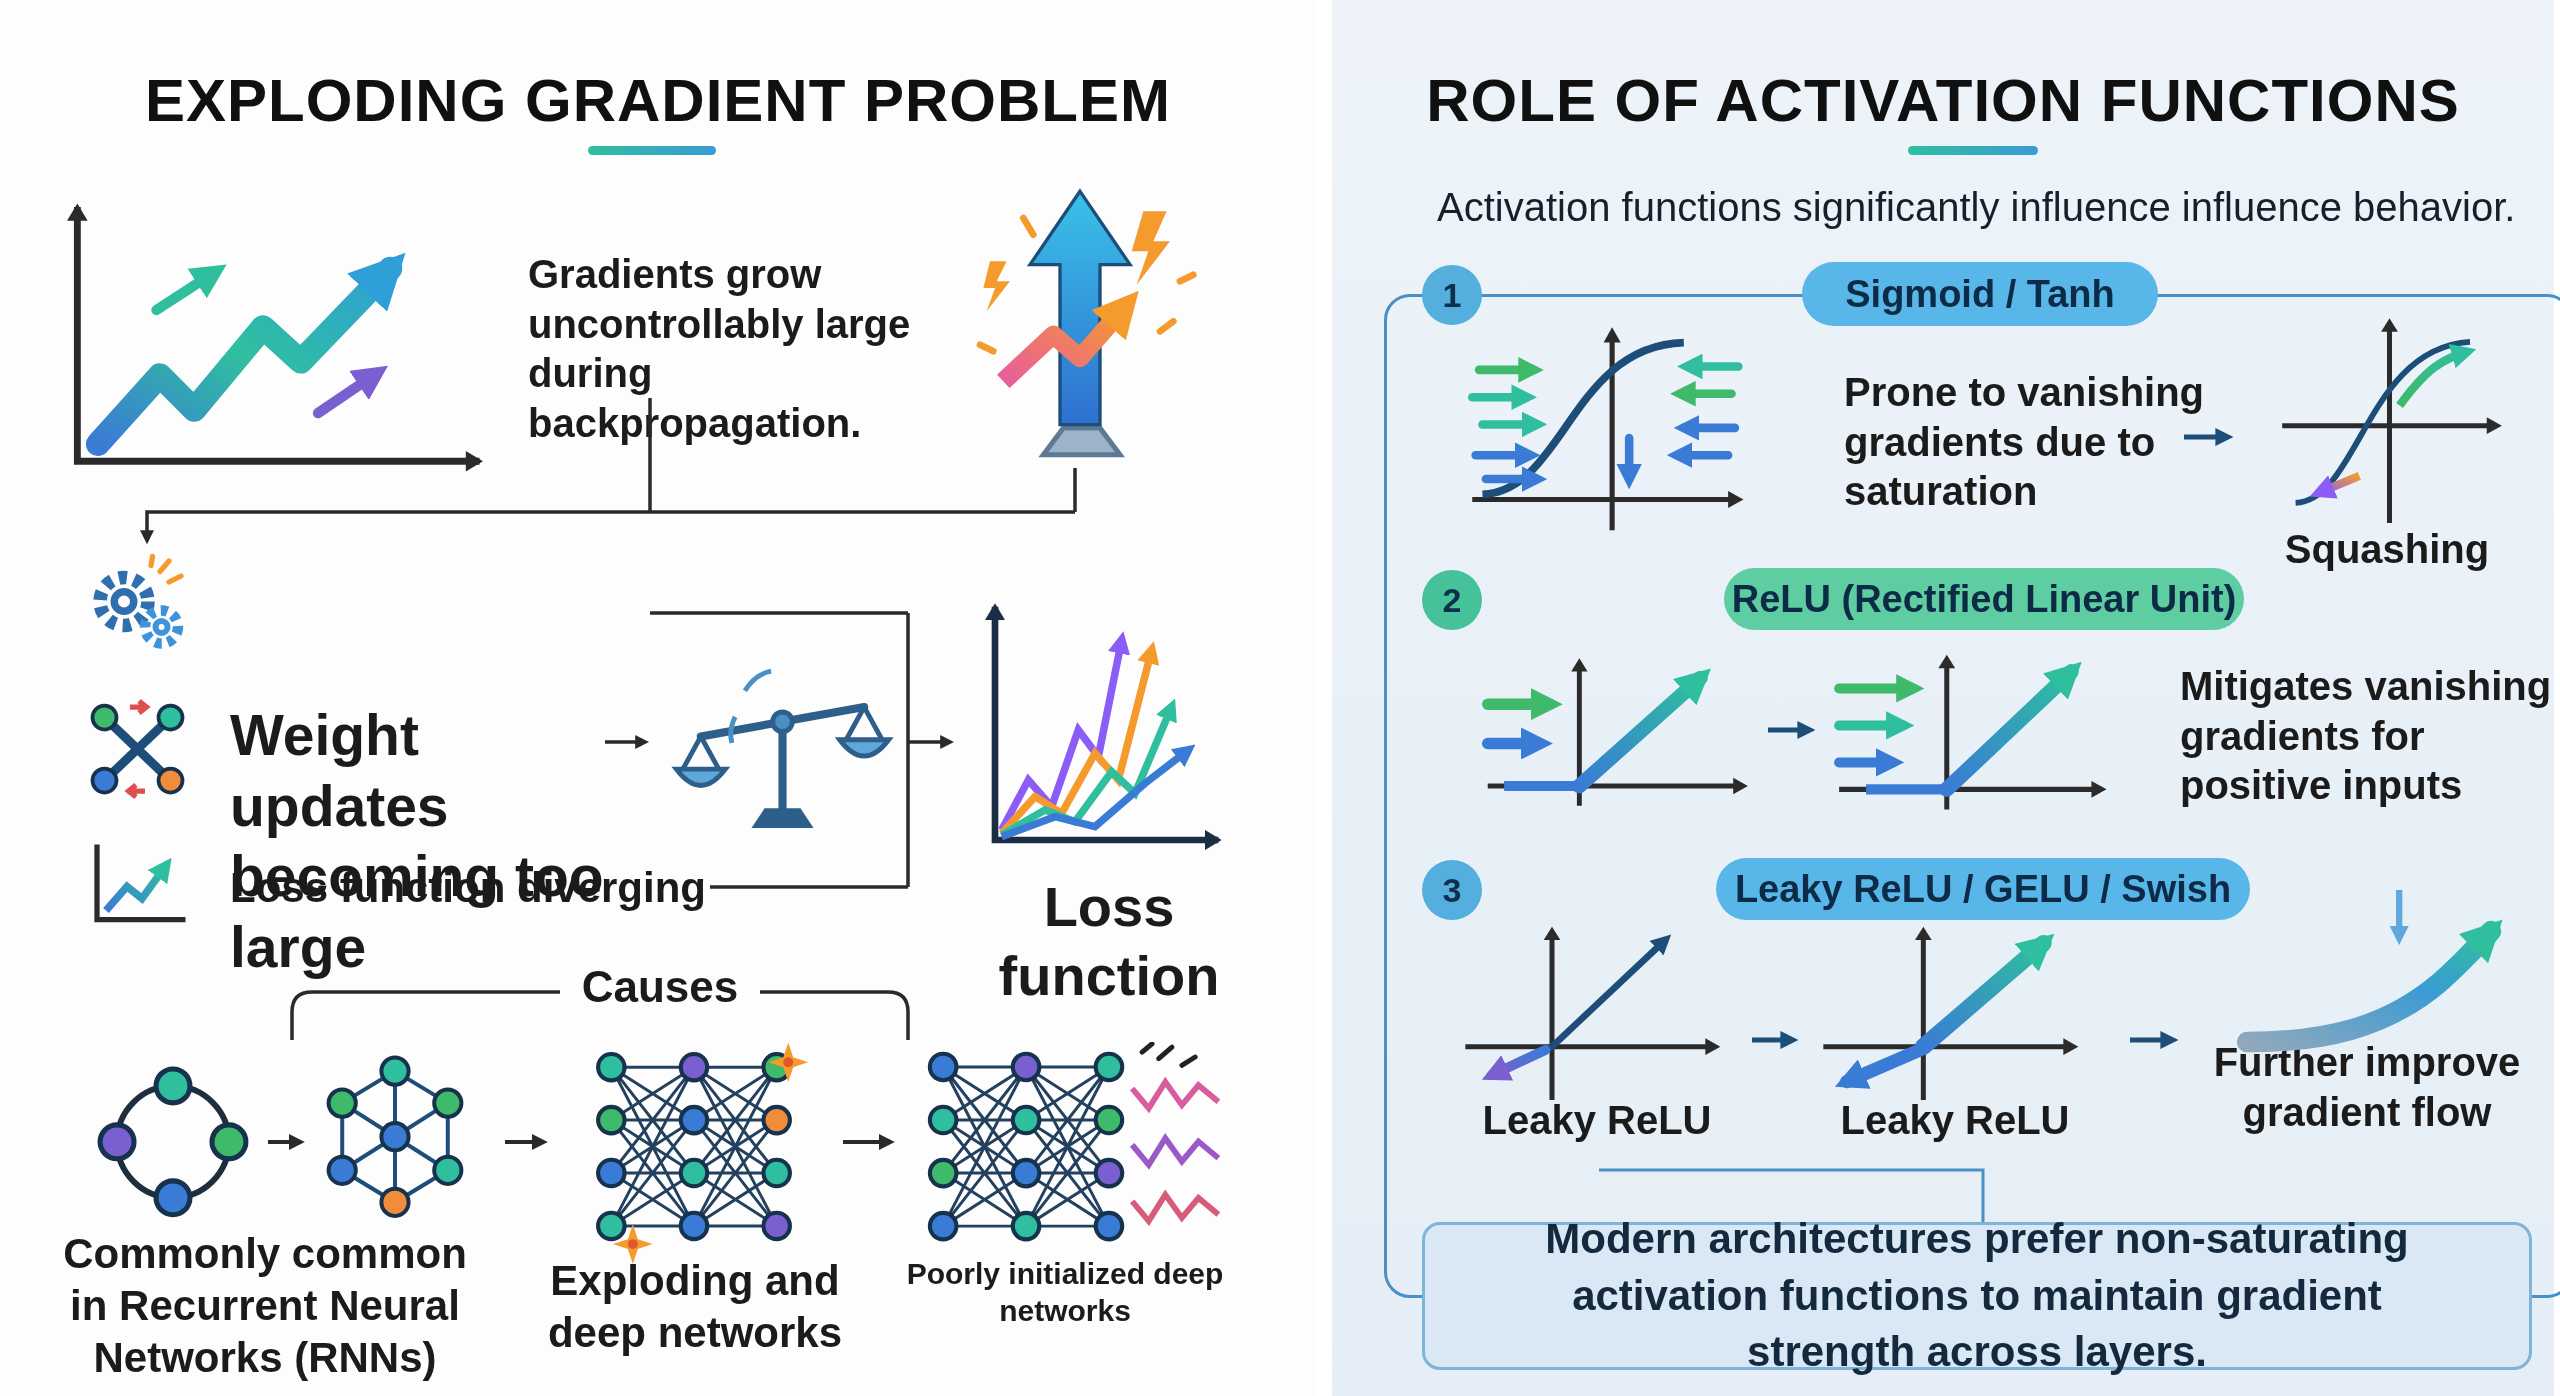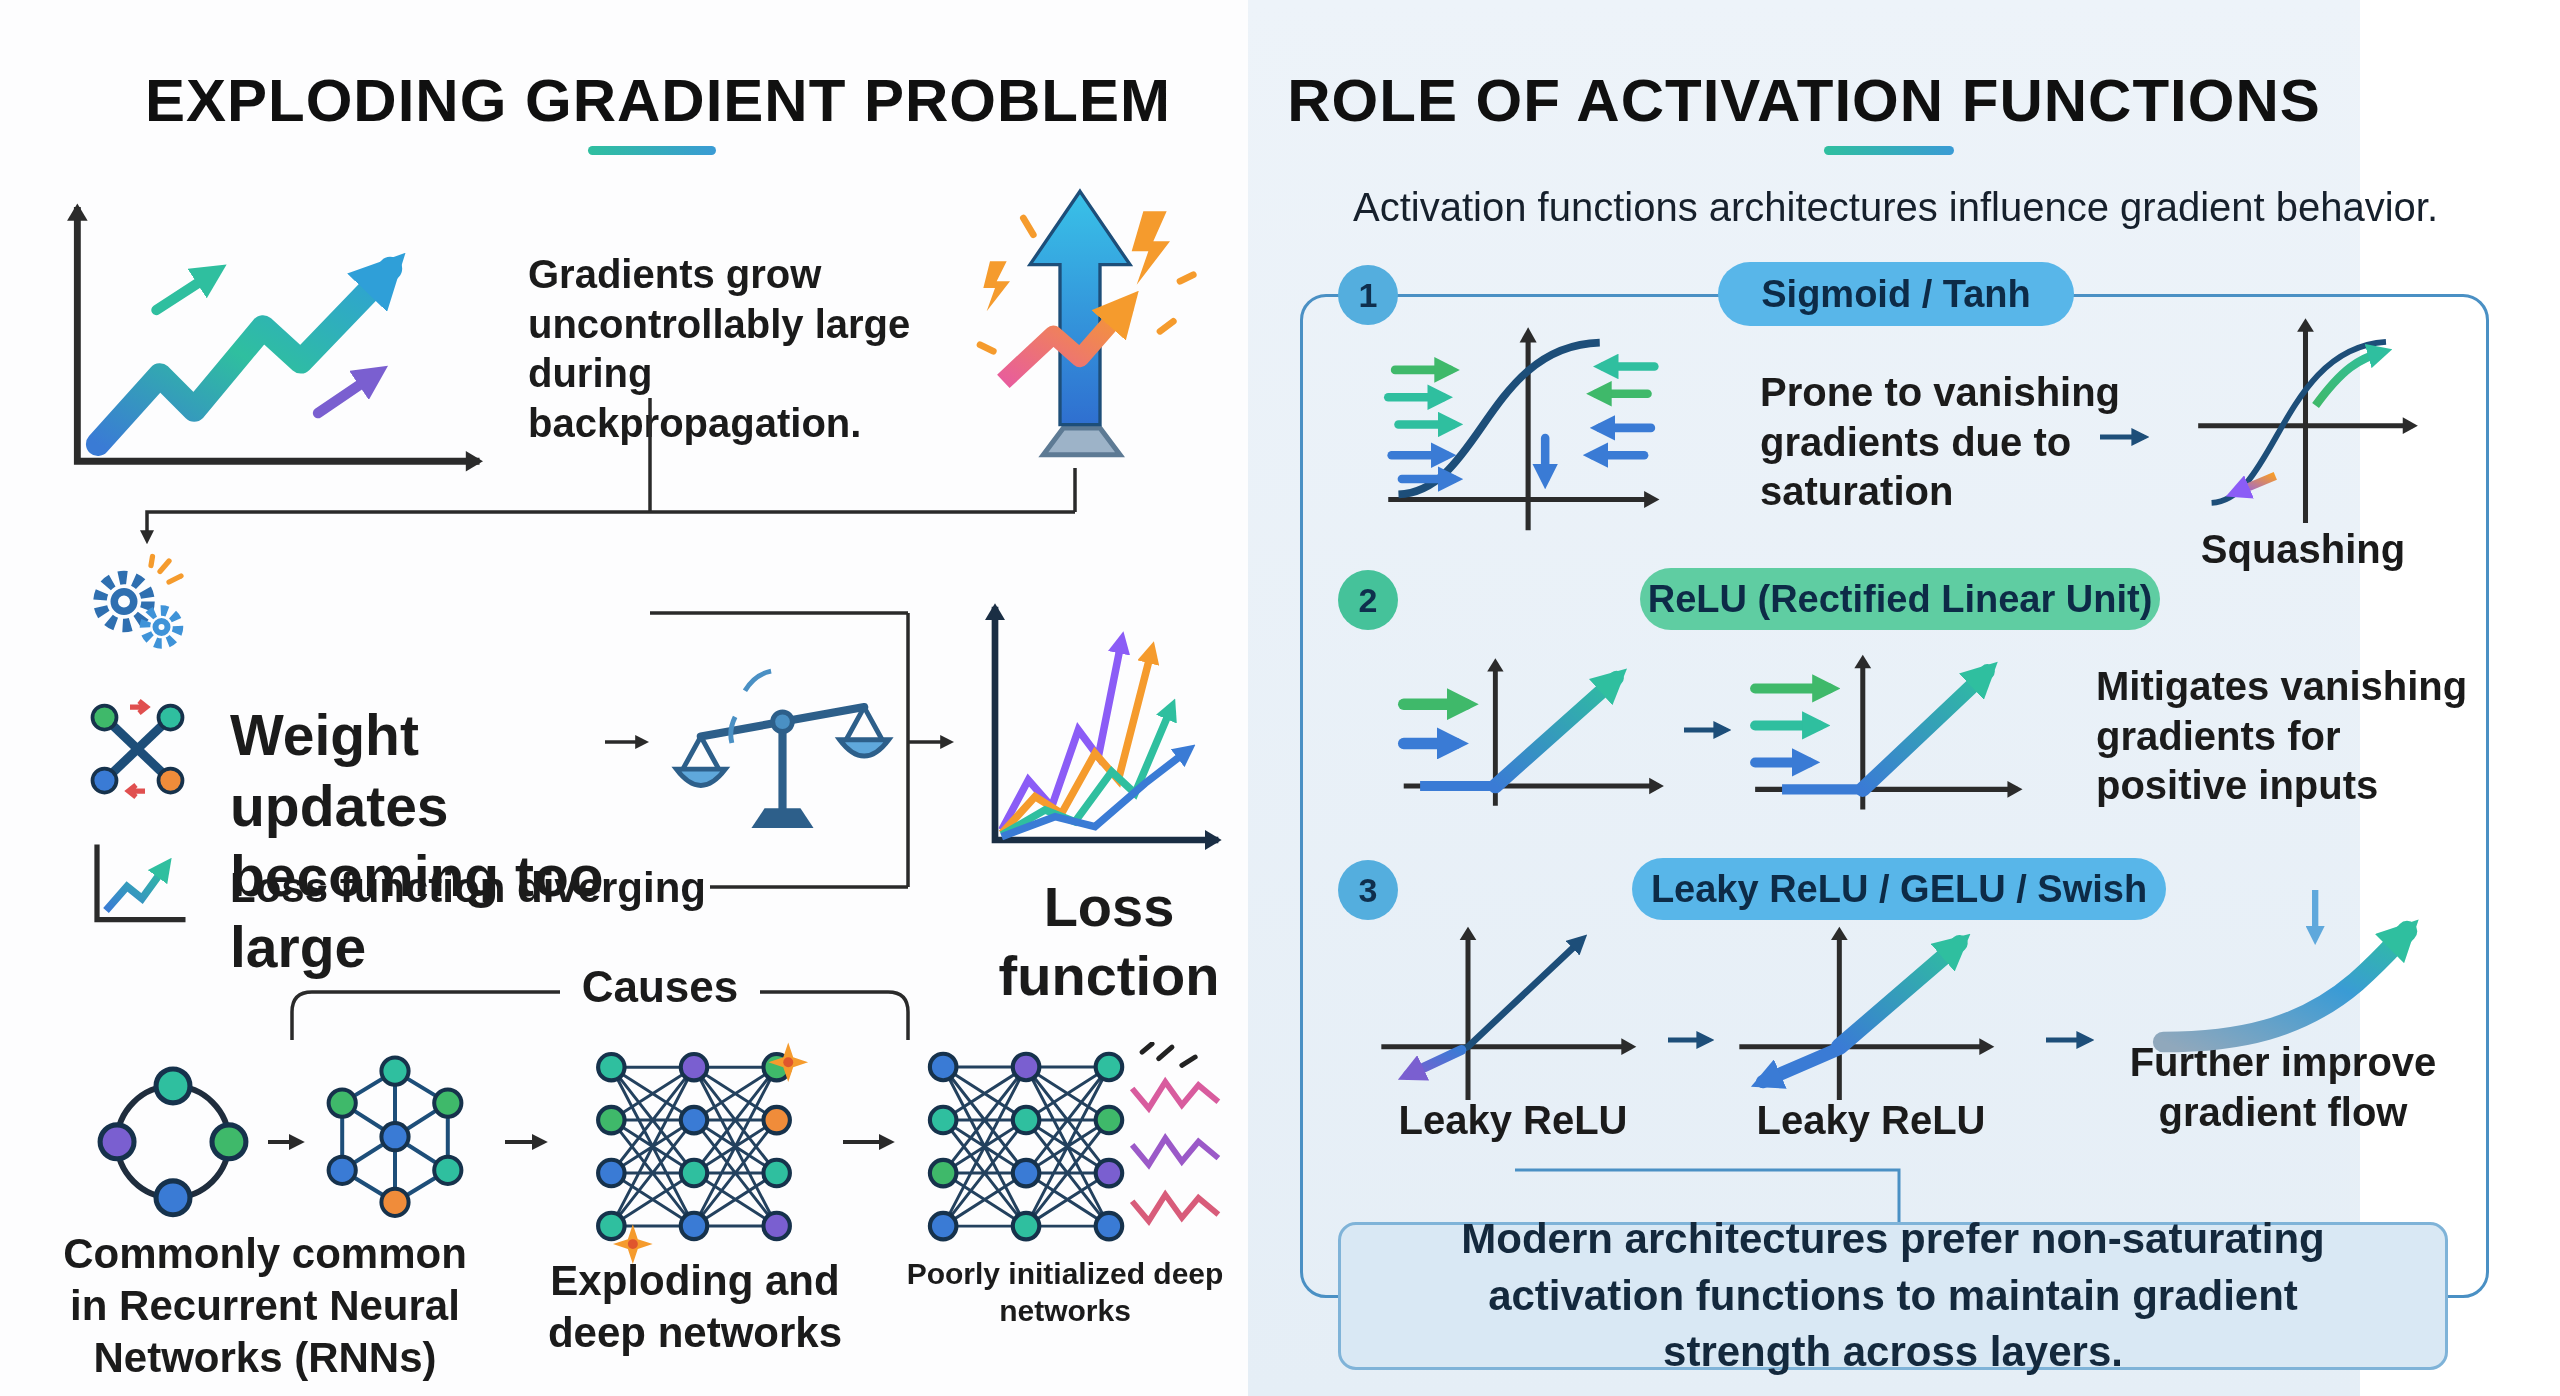--- a/index.html
+++ b/index.html
@@ -1,20 +1,20 @@
 <!DOCTYPE html>
 <html><head>
 <meta charset="utf-8">
 <style>
   html,body{margin:0;padding:0;background:#fff;}
   .page{position:relative;width:2560px;height:1396px;overflow:hidden;
         font-family:"Liberation Sans","DejaVu Sans",sans-serif;color:#1b1b1b;}
   .panel{position:absolute;top:0;height:1396px;}
   #left-panel{left:0;width:1316px;background:#fdfdfe;}
-  #right-panel{left:1248px;width:1112px;background:linear-gradient(180deg,#edf3f9,#e5eef6);}
+  #right-panel{left:1332px;width:1222px;background:linear-gradient(180deg,#edf3f9,#e5eef6);}
   .abs{position:absolute;}
   .big-title{width:100%;text-align:center;font-size:60px;font-weight:800;letter-spacing:1px;color:#101010;white-space:nowrap;}
   .underline{height:9px;border-radius:5px;background:linear-gradient(90deg,#2fbf9f,#3a9bd5);}
   .lbl{font-weight:600;line-height:1.24;}
   .center{text-align:center;}
   .nowrap{white-space:nowrap;}
   .pill{border-radius:34px;display:flex;align-items:center;justify-content:center;
         font-weight:700;color:#0d2b47;font-size:38px;z-index:3;}
   .pill-blue{background:#58b6e9;}
   .pill-green{background:#5fcda2;}
@@ -288,21 +288,21 @@
         <path d="M852,437 L896,437" marker-end="url(#ra)"></path>
         <path d="M436,730 L478,730" marker-end="url(#ra)"></path>
         <path d="M420,1040 L461,1040" marker-end="url(#ra)"></path>
         <path d="M798,1040 L841,1040" marker-end="url(#ra)"></path>
       </g>
       <path d="M267,1170 L651,1170 L651,1222" fill="none" stroke="#4a90c4" stroke-width="3"></path>
     </svg>
 
     <div class="abs big-title" style="top:66px;">ROLE OF ACTIVATION FUNCTIONS</div>
     <div class="abs underline" style="left:576px;top:146px;width:130px;"></div>
-    <div class="abs nowrap" style="left:105px;top:185px;font-size:40px;font-weight:500;color:#16202c;">Activation functions architectures influence gradient behavior.</div>
+    <div class="abs nowrap" style="left:105px;top:185px;font-size:40px;font-weight:500;color:#16202c;">Activation functions significantly influence influence behavior.</div>
 
     <div class="abs numcircle" style="left:90px;top:265px;background:#54aede;">1</div>
     <div class="abs pill pill-blue" style="left:470px;top:262px;width:356px;height:64px;">Sigmoid / Tanh</div>
 
     <svg class="abs icon" style="left:130px;top:322px;" width="290" height="222" viewBox="0 0 170 130">
       <defs>
         <marker id="sgG" viewBox="0 0 10 10" refX="6" refY="5" markerWidth="3" markerHeight="3" orient="auto">
             <path d="M0,0L10,5L0,10Z" fill="#3fb96a"></path>
           </marker>
         <marker id="sgT" viewBox="0 0 10 10" refX="6" refY="5" markerWidth="3" markerHeight="3" orient="auto">

